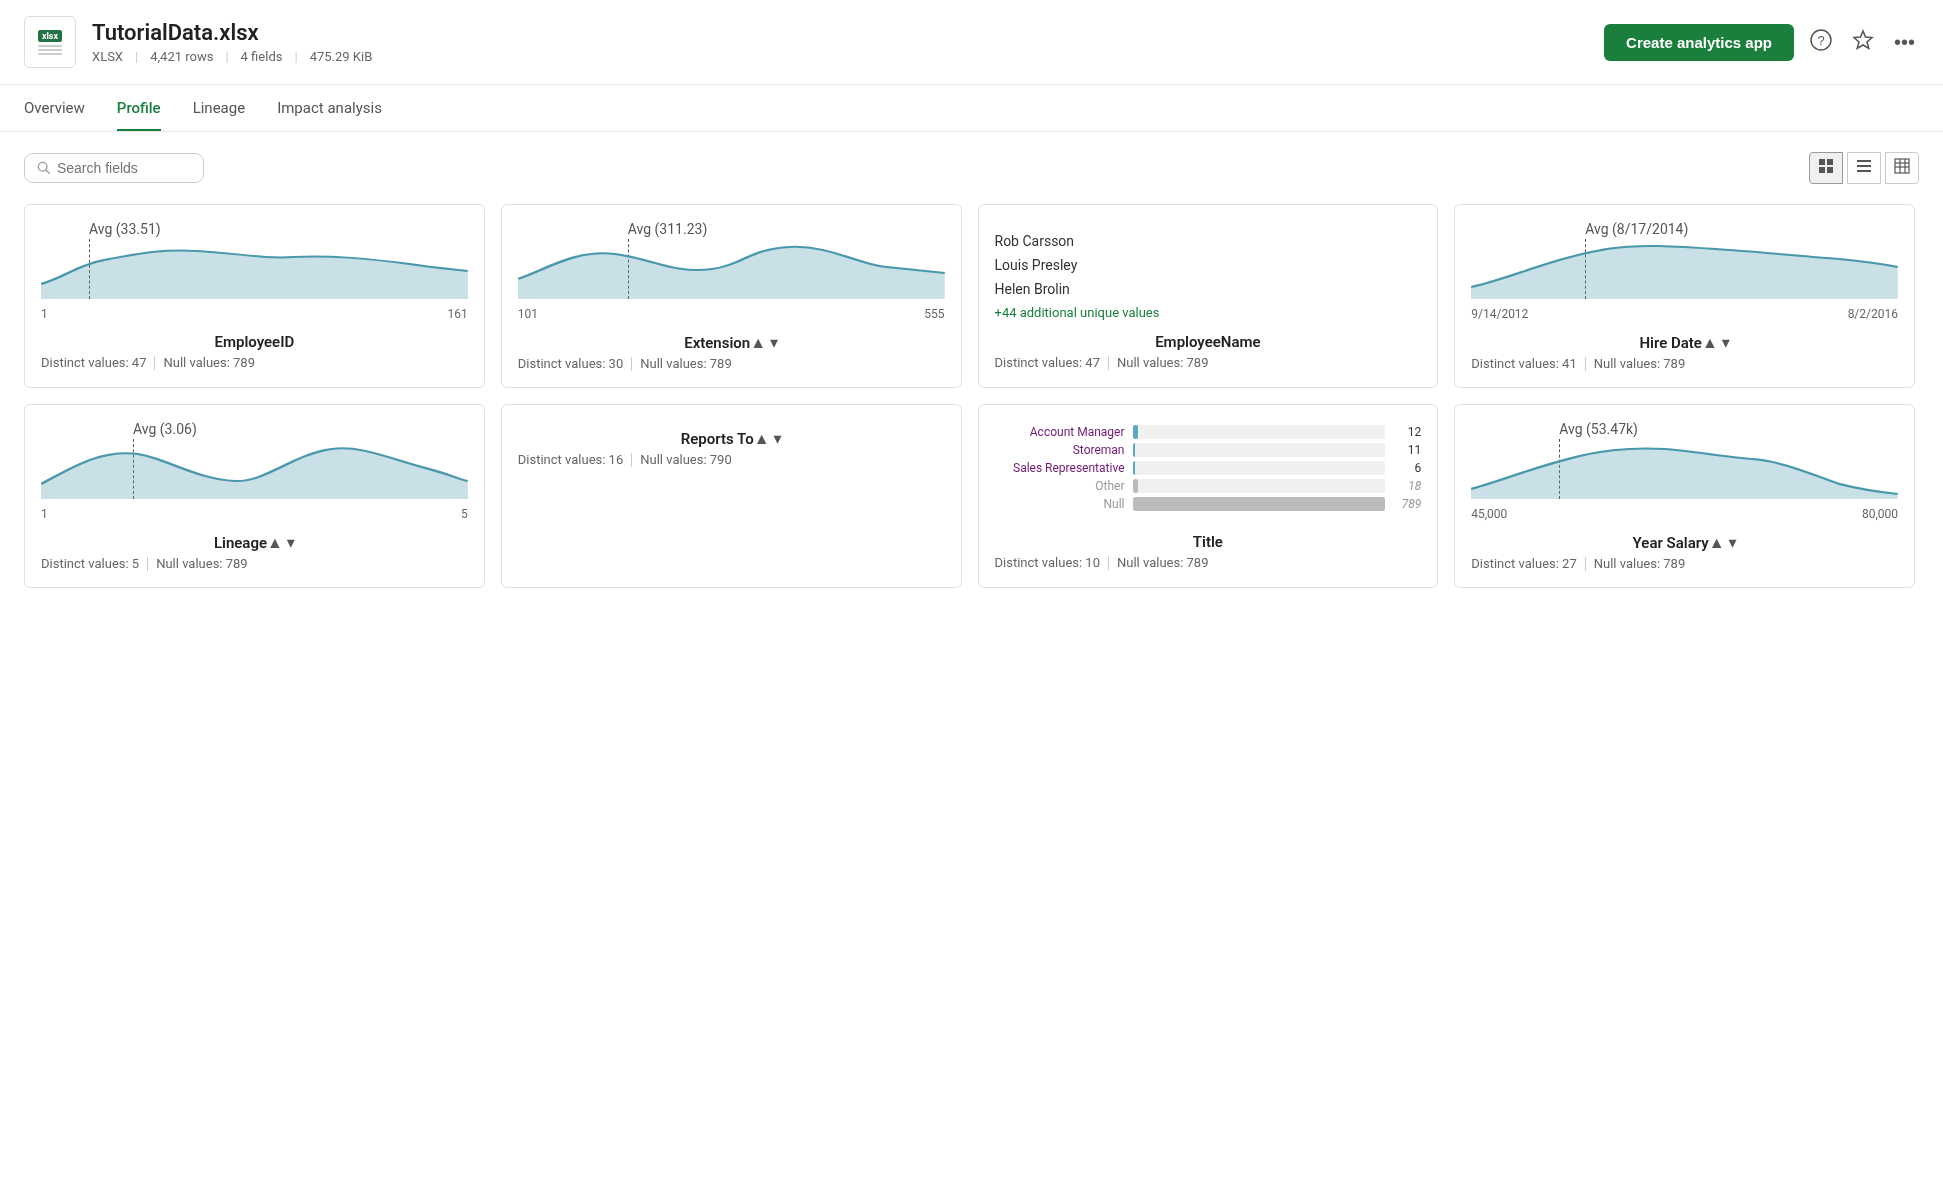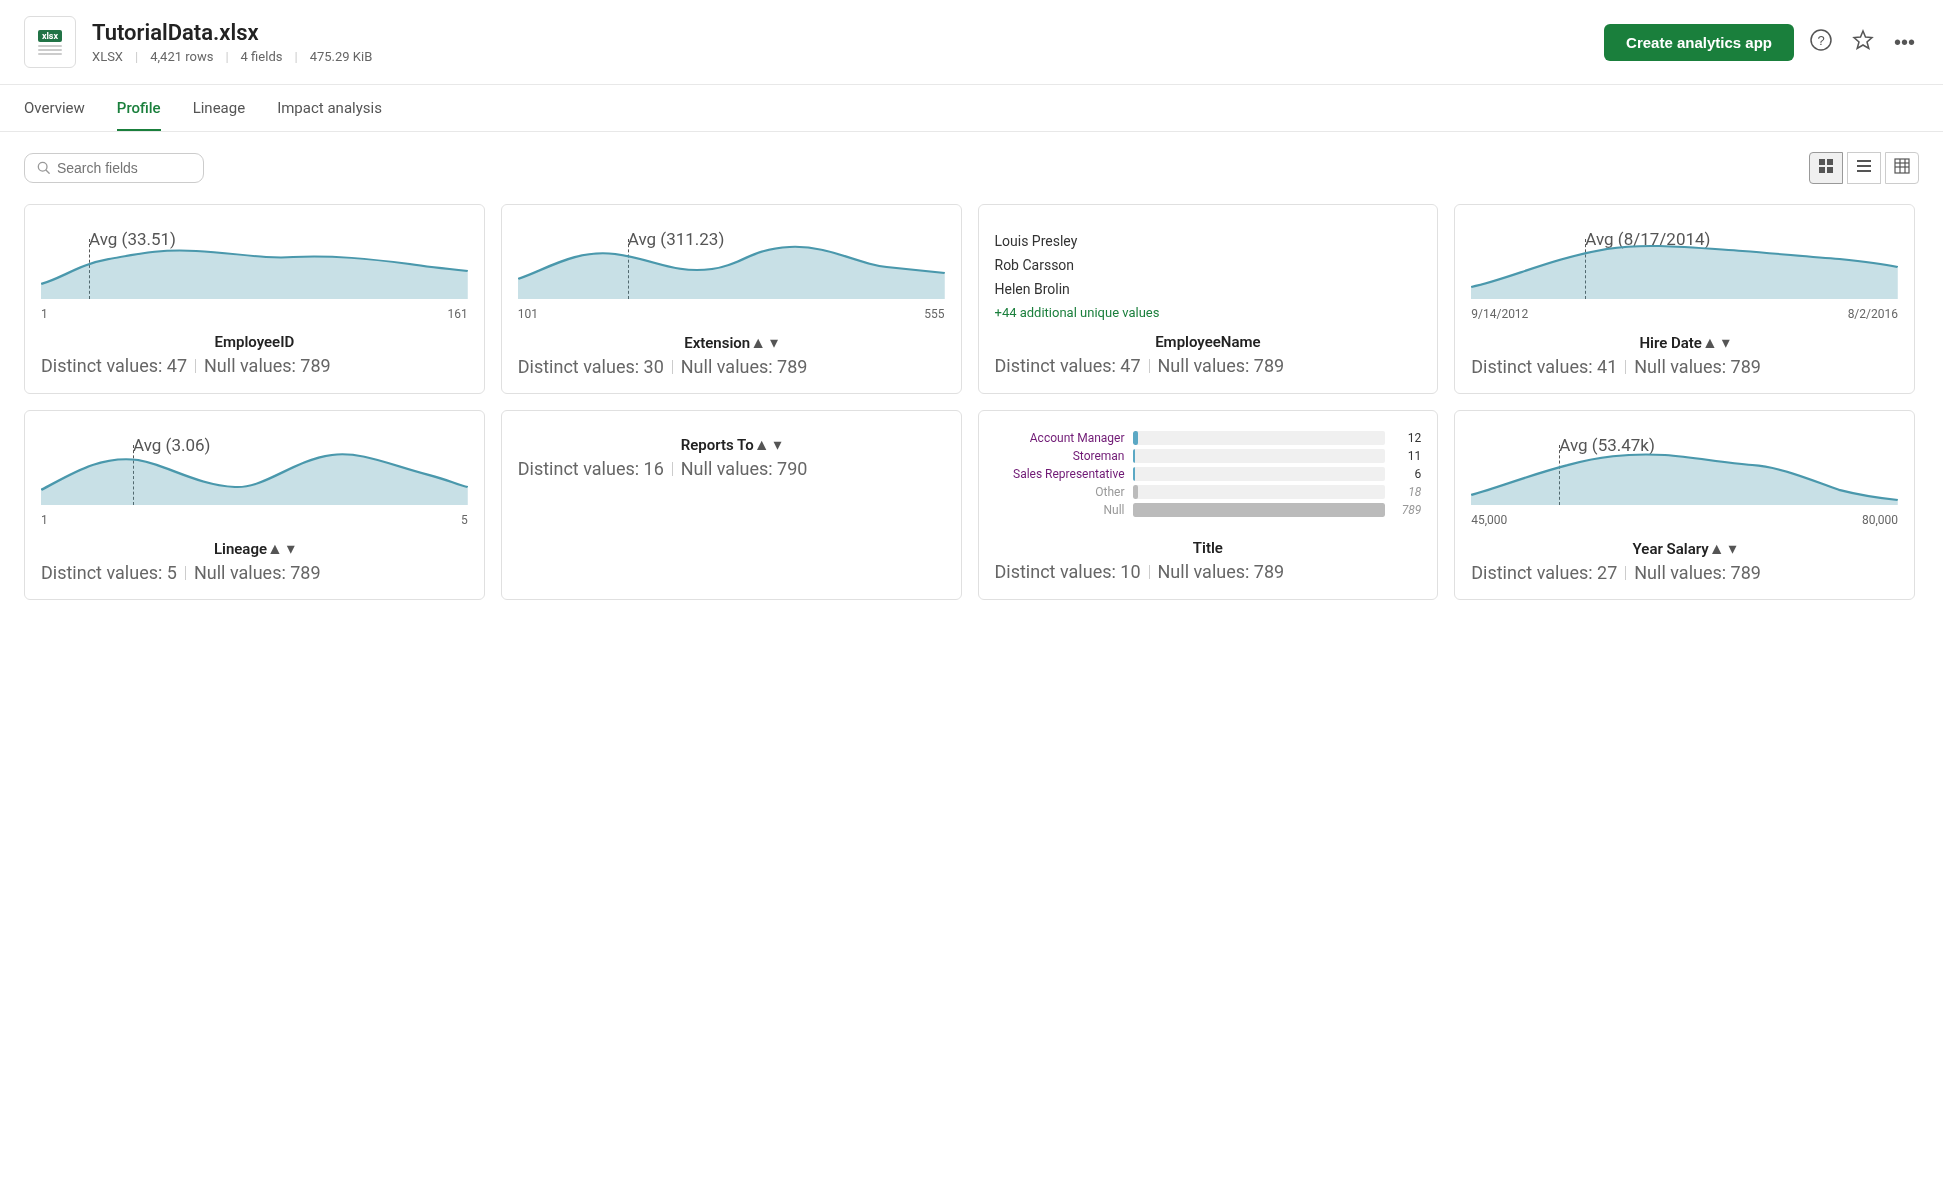--- a/index.html
+++ b/index.html
@@ -39,26 +39,26 @@
 
     
     .sub-tabs { display: flex; gap: 0; margin-bottom: 16px; border-bottom: 1px solid #e0e0e0; }
     .sub-tab { padding: 10px 20px; font-size: 14px; color: #555; cursor: pointer; border-bottom: 2px solid transparent; }
     .sub-tab.active { color: #1a7f3c; border-bottom: 2px solid #1a7f3c; font-weight: 500; }
 
     
     .card-grid { display: grid; grid-template-columns: repeat(4, 1fr); gap: 16px; overflow-y: auto; max-height: calc(100vh - 340px); padding-right: 4px; }
     .card { border: 1px solid #e0e0e0; border-radius: 6px; padding: 16px; background: #fff; }
     .chart-area { height: 100px; position: relative; margin-bottom: 12px; }
-    .chart-avg-label { font-size: 17px; color: #555; position: absolute; top: 0; margin-top: 8px; }
+    .chart-avg-label { font-size: 14px; color: #555; position: absolute; top: 0; }
     .chart-range { display: flex; justify-content: space-between; font-size: 12px; color: #666; margin-top: 4px; }
     svg.sparkline { width: 100%; height: 70px; }
     .card-footer { margin-top: 8px; }
     .card-title { font-size: 15px; font-weight: 600; color: #222; margin-bottom: 4px; display: flex; align-items: center; justify-content: center; }
-    .card-meta { display: flex; align-items: center; gap: 8px; font-size: 18px; color: #666; }
+    .card-meta { display: flex; align-items: center; gap: 8px; font-size: 13px; color: #666; }
     .card-meta .sep { color: #ccc; width: 1px; height: 14px; background: #ccc; display: inline-block; }
     .card-icon-btn { background: none; border: none; cursor: pointer; color: #555; font-size: 16px; }
 
     
     .text-list { padding: 8px 0; }
     .text-list .item { font-size: 14px; color: #333; padding: 4px 0; }
     .text-list .more { font-size: 13px; color: #1a7f3c; margin-top: 4px; }
 
     
     .bar-chart { padding: 4px 0; }
@@ -217,22 +217,22 @@
         <div class="card-meta">
           <span>Distinct values: 30</span>
           <span class="sep"></span>
           <span>Null values: 789</span>
         </div>
       </div>
     </div>
       <div class="card">
       <div class="chart-area">
         <div class="text-list">
-          <div class="item">Louis Presley</div>
-            <div class="item">Rob Carsson</div>
+          <div class="item">Rob Carsson</div>
+            <div class="item">Louis Presley</div>
             <div class="item">Helen Brolin</div>
           <div class="more">+44 additional unique values</div>
         </div>
       </div>
       <div class="card-footer">
         <div class="card-title">
           <span>EmployeeName</span>
         </div>
         <div class="card-meta">
           <span>Distinct values: 47</span>

